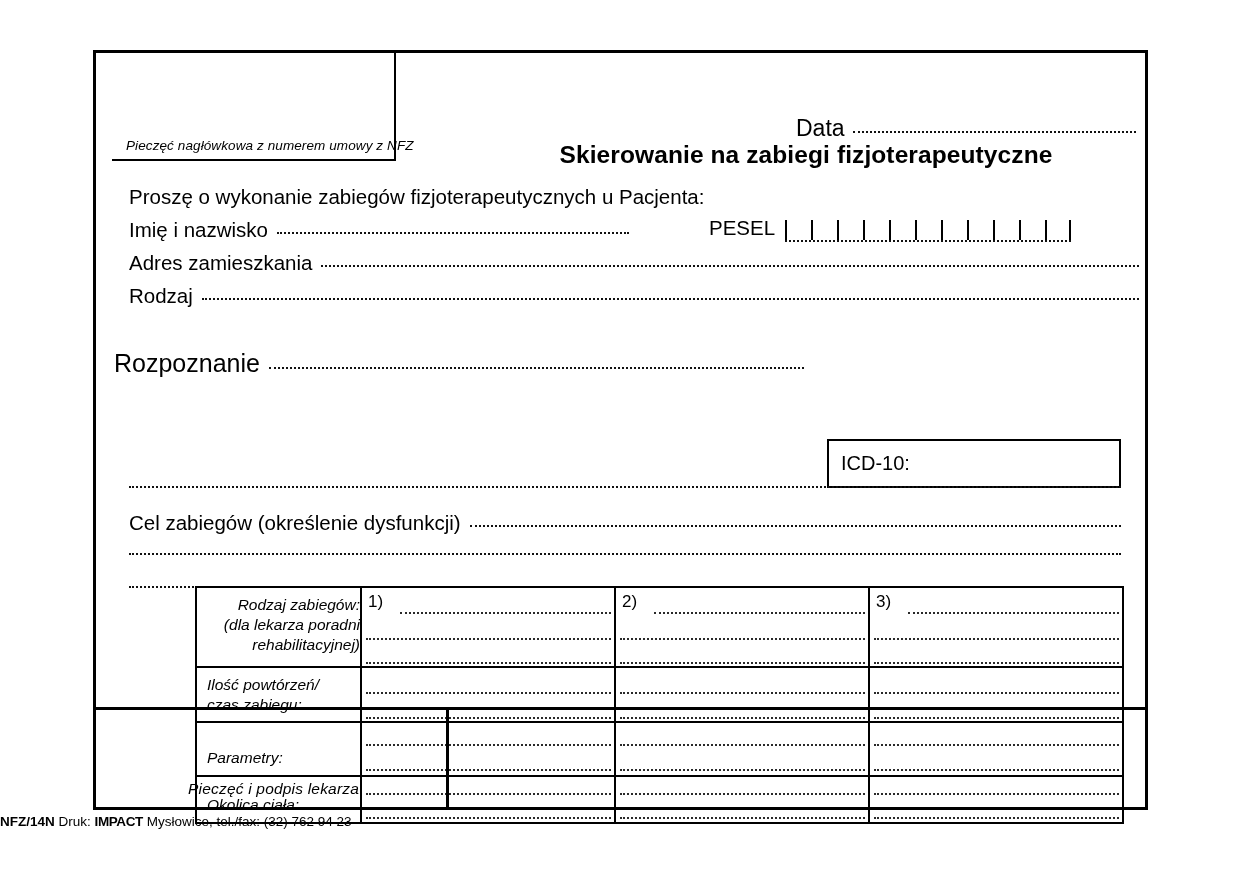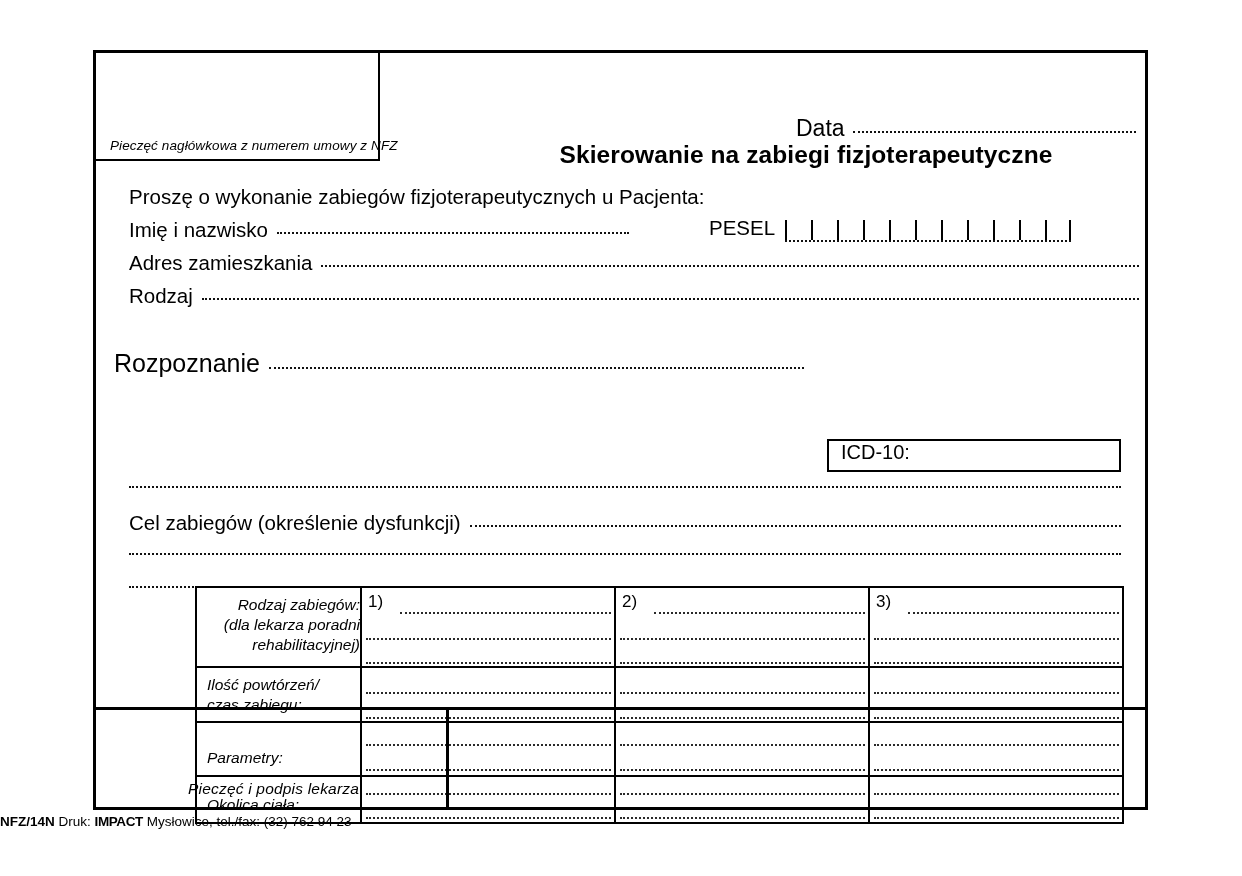--- a/index.html
+++ b/index.html
@@ -32,21 +32,21 @@
     top: 50px;
     width: 1055px;
     height: 760px;
     border: 3px solid #000;
     box-sizing: border-box;
   }
 
   
   .stamp-box {
     position: absolute;
-    left: 0px;
+    left: 16px;
     top: 0px;
     width: 284px;
     height: 108px;
     border-right: 2px solid #000;
     border-bottom: 2px solid #000;
     box-sizing: border-box;
   }
   .stamp-caption {
     position: absolute;
     left: 14px;
@@ -164,24 +164,25 @@
     align-items: baseline;
     font-size: 25px;
     white-space: nowrap;
   }
 
   .icd-box {
     position: absolute;
     left: 731px;
     top: 278px;
     width: 294px;
-    height: 33px;
+    height: 49px;
     border: 2.5px solid #000;
     box-sizing: border-box;
     display: flex;
+    align-items: center;
   }
   .icd-label {
     font-size: 20px;
     margin-left: 12px;
   }
 
   .full-dotline {
     position: absolute;
     left: 33px;
     width: 992px;

